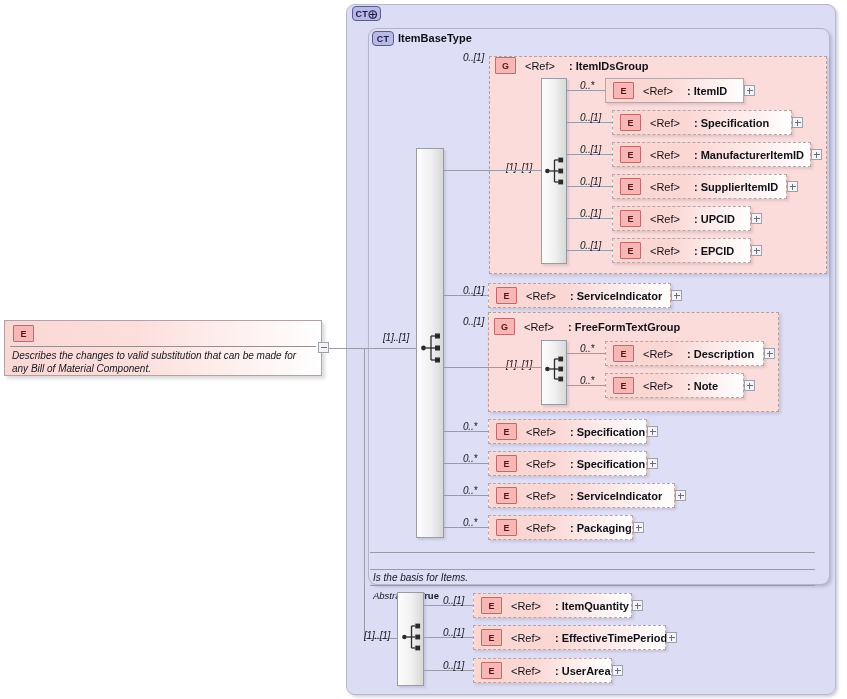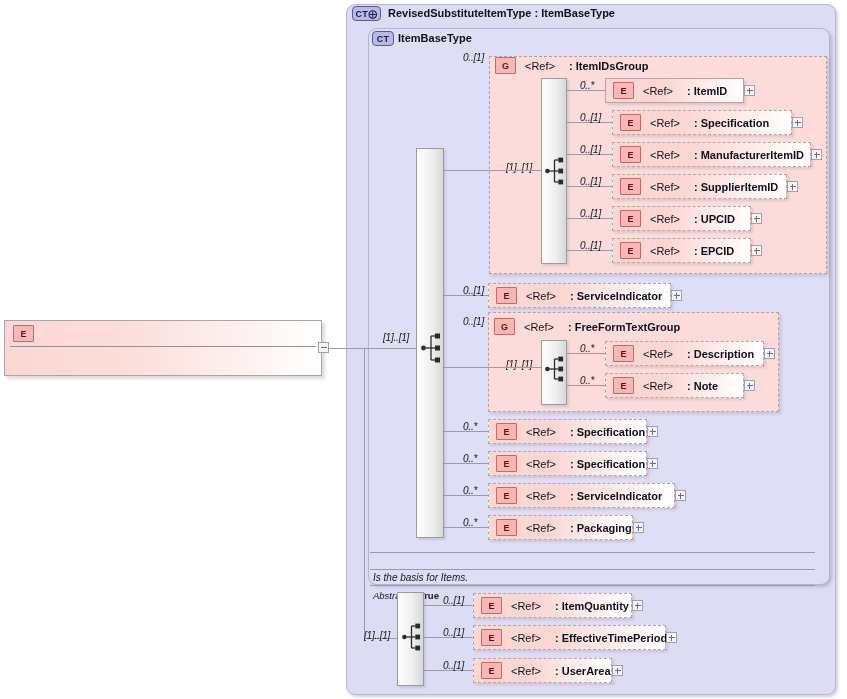--- a/index.html
+++ b/index.html
@@ -88,31 +88,31 @@
   .frule{position:absolute;height:0;border-top:1px solid #9a9aa8;}
   .fdoc{position:absolute;font-size:10px;font-style:italic;color:#15151e;white-space:nowrap;}
 </style>
 </head>
 <body>
 
 <div id="stage">
 
   <div class="ctbox" style="left:346px;top:4px;width:490px;height:691px;"></div>
   <div class="ct-tag" style="left:352px;top:6px;width:29px;">CT⨁</div>
-  <div class="ct-title" style="left:388px;top:7px;">RevisedSubstituteItemType : ItemBaseType</div>
 
   <div class="ctbox inner" style="left:368px;top:28px;width:462px;height:557px;"></div>
   <div class="ct-tag" style="left:372px;top:31px;width:22px;">CT</div>
   <div class="ct-title" style="left:398px;top:32px;">ItemBaseType</div>
 
   <div class="rootbox" style="left:4px;top:320px;width:318px;height:56px;">
     <div class="hdr">
       <span class="etag">E</span>
     </div>
     <div class="sep"></div>
+    <div class="doc">Describes the changes to valid substitution that can be made for any Bill of Material Component.</div>
   </div>
   <div class="expander" style="left:318px;top:342px;"></div>
 
   <div class="hline" style="left:329px;top:348px;width:17px;"></div>
 
   <div class="vline" style="left:346px;top:348px;height:0px;"></div>
   <div class="hline" style="left:346px;top:348px;width:18px;"></div>
   <div class="vline" style="left:364px;top:348px;height:290px;"></div>
   <div class="hline" style="left:364px;top:348px;width:16px;"></div>
   <div class="hline" style="left:364px;top:638px;width:33px;"></div>

